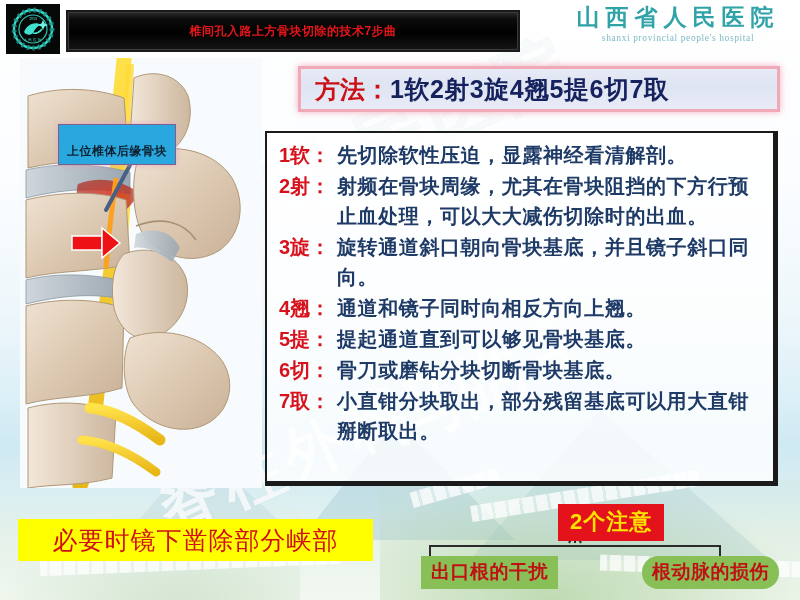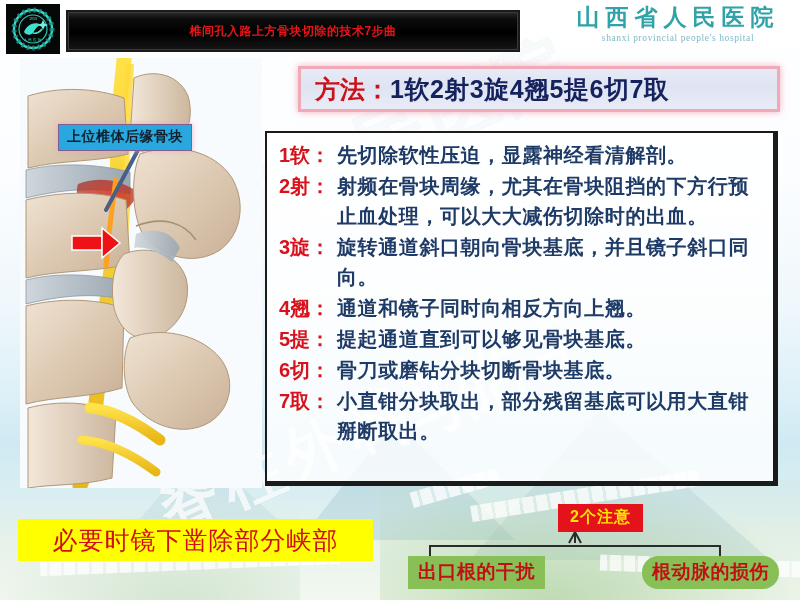--- a/index.html
+++ b/index.html
@@ -164,23 +164,23 @@
     width: 242px; height: 430px;
     overflow: hidden;
   }
   .anatomy svg { display: block; }
 
   .ana-label {
     position: absolute;
     left: 58px; top: 124px;
     background: #29a8e0;
     border: 1px solid #7f5f8f;
-    padding: 3px 8px 4px 8px;
+    padding: 18px 8px 4px 8px;
     color: #10202c;
-    font-size: 14px;
+    font-size: 12px;
     font-weight: bold;
     letter-spacing: .5px;
     white-space: nowrap;
     box-shadow: 0 0 5px rgba(230,160,190,.8);
     z-index: 6;
   }
 
   
   .method-box {
     position: absolute;
@@ -258,21 +258,21 @@
     white-space: nowrap;
   }
 
   
   .attn-head {
     position: absolute;
     left: 558px; top: 504px;
     background: #e4121a;
     padding: 3px 12px 4px 12px;
     color: #ffe400;
-    font-size: 16px;
+    font-size: 22px;
     font-weight: bold;
     letter-spacing: 1px;
     white-space: nowrap;
     z-index: 4;
   }
   .connector {
     position: absolute;
     left: 425px; top: 532px;
     width: 340px; height: 26px;
     z-index: 3;
@@ -282,21 +282,21 @@
     top: 556px;
     background: #88c057;
     padding: 3px 10px 4px 10px;
     color: #c01015;
     font-size: 19px;
     font-weight: bold;
     letter-spacing: .5px;
     white-space: nowrap;
     z-index: 4;
   }
-  .attn-left { left: 408px; }
+  .attn-left { left: 421px; }
   .attn-right { left: 642px; border-radius: 16px; }
 </style>
 </head>
 <body>
 
 <div id="slide">
 
   <div class="bg-scene">
     <div class="bg-mountain m3"></div>
     <div class="bg-mountain m1"></div>

